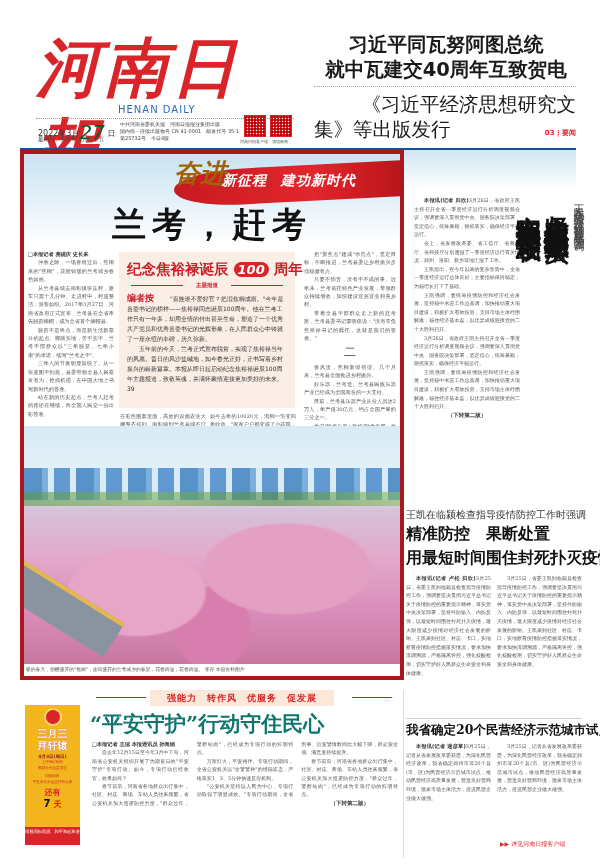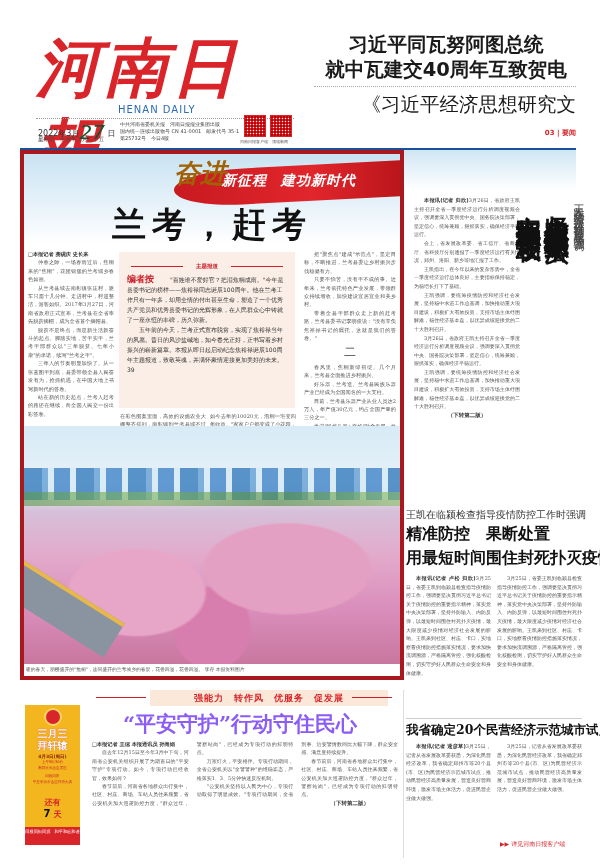--- a/index.html
+++ b/index.html
@@ -72,29 +72,29 @@
   .sub2-kicker { position: absolute; left: 406px; top: 508px; width: 176px; font-family: "DejaVu Sans", sans-serif; font-size: 10px; color: #333; white-space: nowrap; }
   .sub2-title { position: absolute; left: 406px; top: 522px; width: 186px; font-family: "DejaVu Serif", serif; font-weight: bold; font-size: 16px; line-height: 24px; color: #111; white-space: nowrap; }
 
   .mid-rule { position: absolute; left: 406px; top: 718px; width: 176px; border-top: 1px solid #ccc; }
   .sub3-title { position: absolute; left: 406px; top: 722px; width: 180px; font-family: "DejaVu Serif", serif; font-weight: bold; font-size: 12.5px; color: #111; white-space: nowrap; }
   .more-link { position: absolute; left: 500px; top: 840px; font-family: "DejaVu Sans", sans-serif; font-size: 6px; color: #d9252a; white-space: nowrap; }
 
   .slogan-bar { position: absolute; left: 88px; top: 690px; width: 304px; height: 16px; }
   .slogan-line-l { position: absolute; left: 8px; top: 7px; width: 50px; border-top: 1px solid #c9202a; }
   .slogan-line-r { position: absolute; right: 0; top: 7px; width: 40px; border-top: 1px solid #c9202a; }
-  .slogan { position: absolute; left: 62px; top: 0; width: 238px; height: 16px; background: #fbe8d8; text-align: center; font-family: "DejaVu Sans", sans-serif; font-weight: bold; font-size: 9px; color: #d9252a; line-height: 16px; letter-spacing: 1px; }
-  .sub4-title { position: absolute; left: 90px; top: 710px; width: 300px; text-align: center; font-family: "DejaVu Serif", serif; font-weight: bold; font-size: 21px; color: #8b5cf6; white-space: nowrap; }
+  .slogan { position: absolute; left: 62px; top: 0; width: 184px; height: 16px; background: #fbe8d8; text-align: center; font-family: "DejaVu Sans", sans-serif; font-weight: bold; font-size: 9px; color: #d9252a; line-height: 16px; letter-spacing: 1px; }
+  .sub4-title { position: absolute; left: 90px; top: 710px; width: 300px; text-align: left; font-family: "DejaVu Serif", serif; font-weight: bold; font-size: 21px; color: #0f766e; white-space: nowrap; }
 
   .ad { position: absolute; left: 25px; top: 705px; width: 55px; height: 140px; background: #f3b61f; text-align: center; font-family: "DejaVu Sans", sans-serif; overflow: hidden; }
   .ad-emblem { width: 18px; height: 18px; border-radius: 50%; background: #d9252a; margin: 3px auto 2px; border: 2px solid #f9d36a; }
   .ad-title { color: #fff; font-weight: bold; font-size: 10px; line-height: 12px; text-shadow: 0 0 1px #c9202a; }
   .ad-date { font-size: 4.5px; color: #8a1a14; font-weight: bold; margin-top: 2px; }
   .ad-small { font-size: 3.6px; color: #c9202a; line-height: 6px; }
-  .ad-countdown { color: #d9252a; font-size: 8px; font-weight: bold; line-height: 11px; margin-top: 12px; }
+  .ad-countdown { color: #d9252a; font-size: 8px; font-weight: bold; line-height: 11px; margin-top: 2px; }
   .ad-countdown .num { font-size: 10px; color: #111; }
   .ad-foot { position: absolute; left: 0; bottom: 0; width: 100%; height: 18px; background: #d9252a; color: #fff; font-size: 4.2px; line-height: 8px; padding-top: 1px; }
 
   .vrule { position: absolute; left: 403px; top: 690px; height: 168px; border-left: 1px solid #ddd; }
 </style>
 </head>
 <body>
 
 <div class="masthead">
   <div class="logo">河南日報</div>
@@ -114,20 +114,21 @@
   <div class="qr-label" style="left:240px;">河南日报客户端</div>
   <div class="qr-label" style="left:272px;">顶端新闻</div>
 
   <div class="top-headline">
     <div>习近平同瓦努阿图总统</div>
     <div>就中瓦建交40周年互致贺电</div>
   </div>
   <div class="top-sep"></div>
   <div class="top-headline-2">
     <span class="l1">《习近平经济思想研究文</span>
+    <span>集》等出版发行</span>
   </div>
   <div class="top-ref">03 | 要闻</div>
 </div>
 
 <div class="blue-rule"></div>
 
 <div class="feature">
   <div class="sky"></div>
   <div class="banner"></div>
   <div class="banner-script">奋进</div>
@@ -140,20 +141,25 @@
     <div class="byline">□本报记者 龚砚庆 史长来</div>
     <p class="para">仲春之际，一场春雨过后，焦桐来的"焦桐"，花团锦簇的兰考城乡春色如画。</p>
     <p class="para">从兰考县城去南彰镇张庄村，驱车只需十几分钟。走进村中，村道整洁，游客如织。2017年3月27日，河南省政府正式宣布，兰考县在全省率先脱贫摘帽，成为全省首个摘帽县。</p>
     <p class="para">脱贫不是终点，而是新生活新奋斗的起点。脚踏实地，苦干实干，兰考干部群众以"三年脱贫、七年小康"的承诺，续写"兰考之干"。</p>
     <p class="para">三年人的节奏明显加快了。从一张蓝图干到底，县委带领全县人民奋发有为，抢抓机遇，在中国大地上书写新时代的答卷。</p>
     <p class="para">站在新的历史起点，兰考人赶考的路还在继续，向全国人民交一份出彩答卷。</p>
   </div>
   <div class="col" style="left:4px; top:266px; width:86px; height:0;"></div>
 
   <div class="editor-box">
+    <div class="jiao-title">
+      <span>纪念焦裕禄诞辰</span>
+      <span class="jiao-100">100</span>
+      <span>周年</span>
+    </div>
     <div class="jiao-sub">主题报道</div>
     <div class="editor-body">
       <p><span class="editor-label">编者按</span><span>"百姓谁不爱好官？把泪焦桐成雨。"今年是县委书记的榜样——焦裕禄同志诞辰100周年。他在兰考工作只有一年多，却用全情的付出甚至生命，塑造了一个优秀共产党员和优秀县委书记的光辉形象，在人民群众心中铸就了一座永恒的丰碑，历久弥新。</span></p>
       <p class="p2">五年前的今天，兰考正式宣布脱贫，实现了焦裕禄当年的夙愿。昔日的风沙盐碱地，如今春光正好，正书写着乡村振兴的崭新篇章。本报从即日起启动纪念焦裕禄诞辰100周年主题报道，致敬英魂，并满怀豪情迎接更加美好的未来。 39</p>
     </div>
   </div>
 
   <div class="col" style="left:96px; top:258px; width:86px; height:14px;">在彩色图案里面，高效的设施农业大棚整齐排列，南彰镇到兰考县城不过一刻钟车程。县委书记一次次走进田间地头，解决群众的急难愁盼，把一项项惠民工程落到实处。村里的年轻人纷纷返乡创业。桐树成林，花开满地。兰考人说，好日子是干出来的。</div>
   <div class="col" style="left:186px; top:258px; width:86px; height:14px;">如今去年的10020元，泡桐一宅变四年收益。"家家户户都变成了小花园，兰考县变成了一个大花园！"兰考县宜居乡村建设让乡亲们看到了新的希望和前进的方向。"这得靠干，日子才会好上加好。"兰考展示了焦裕禄精神，兰考县的发展路子越走越宽。</div>
 

